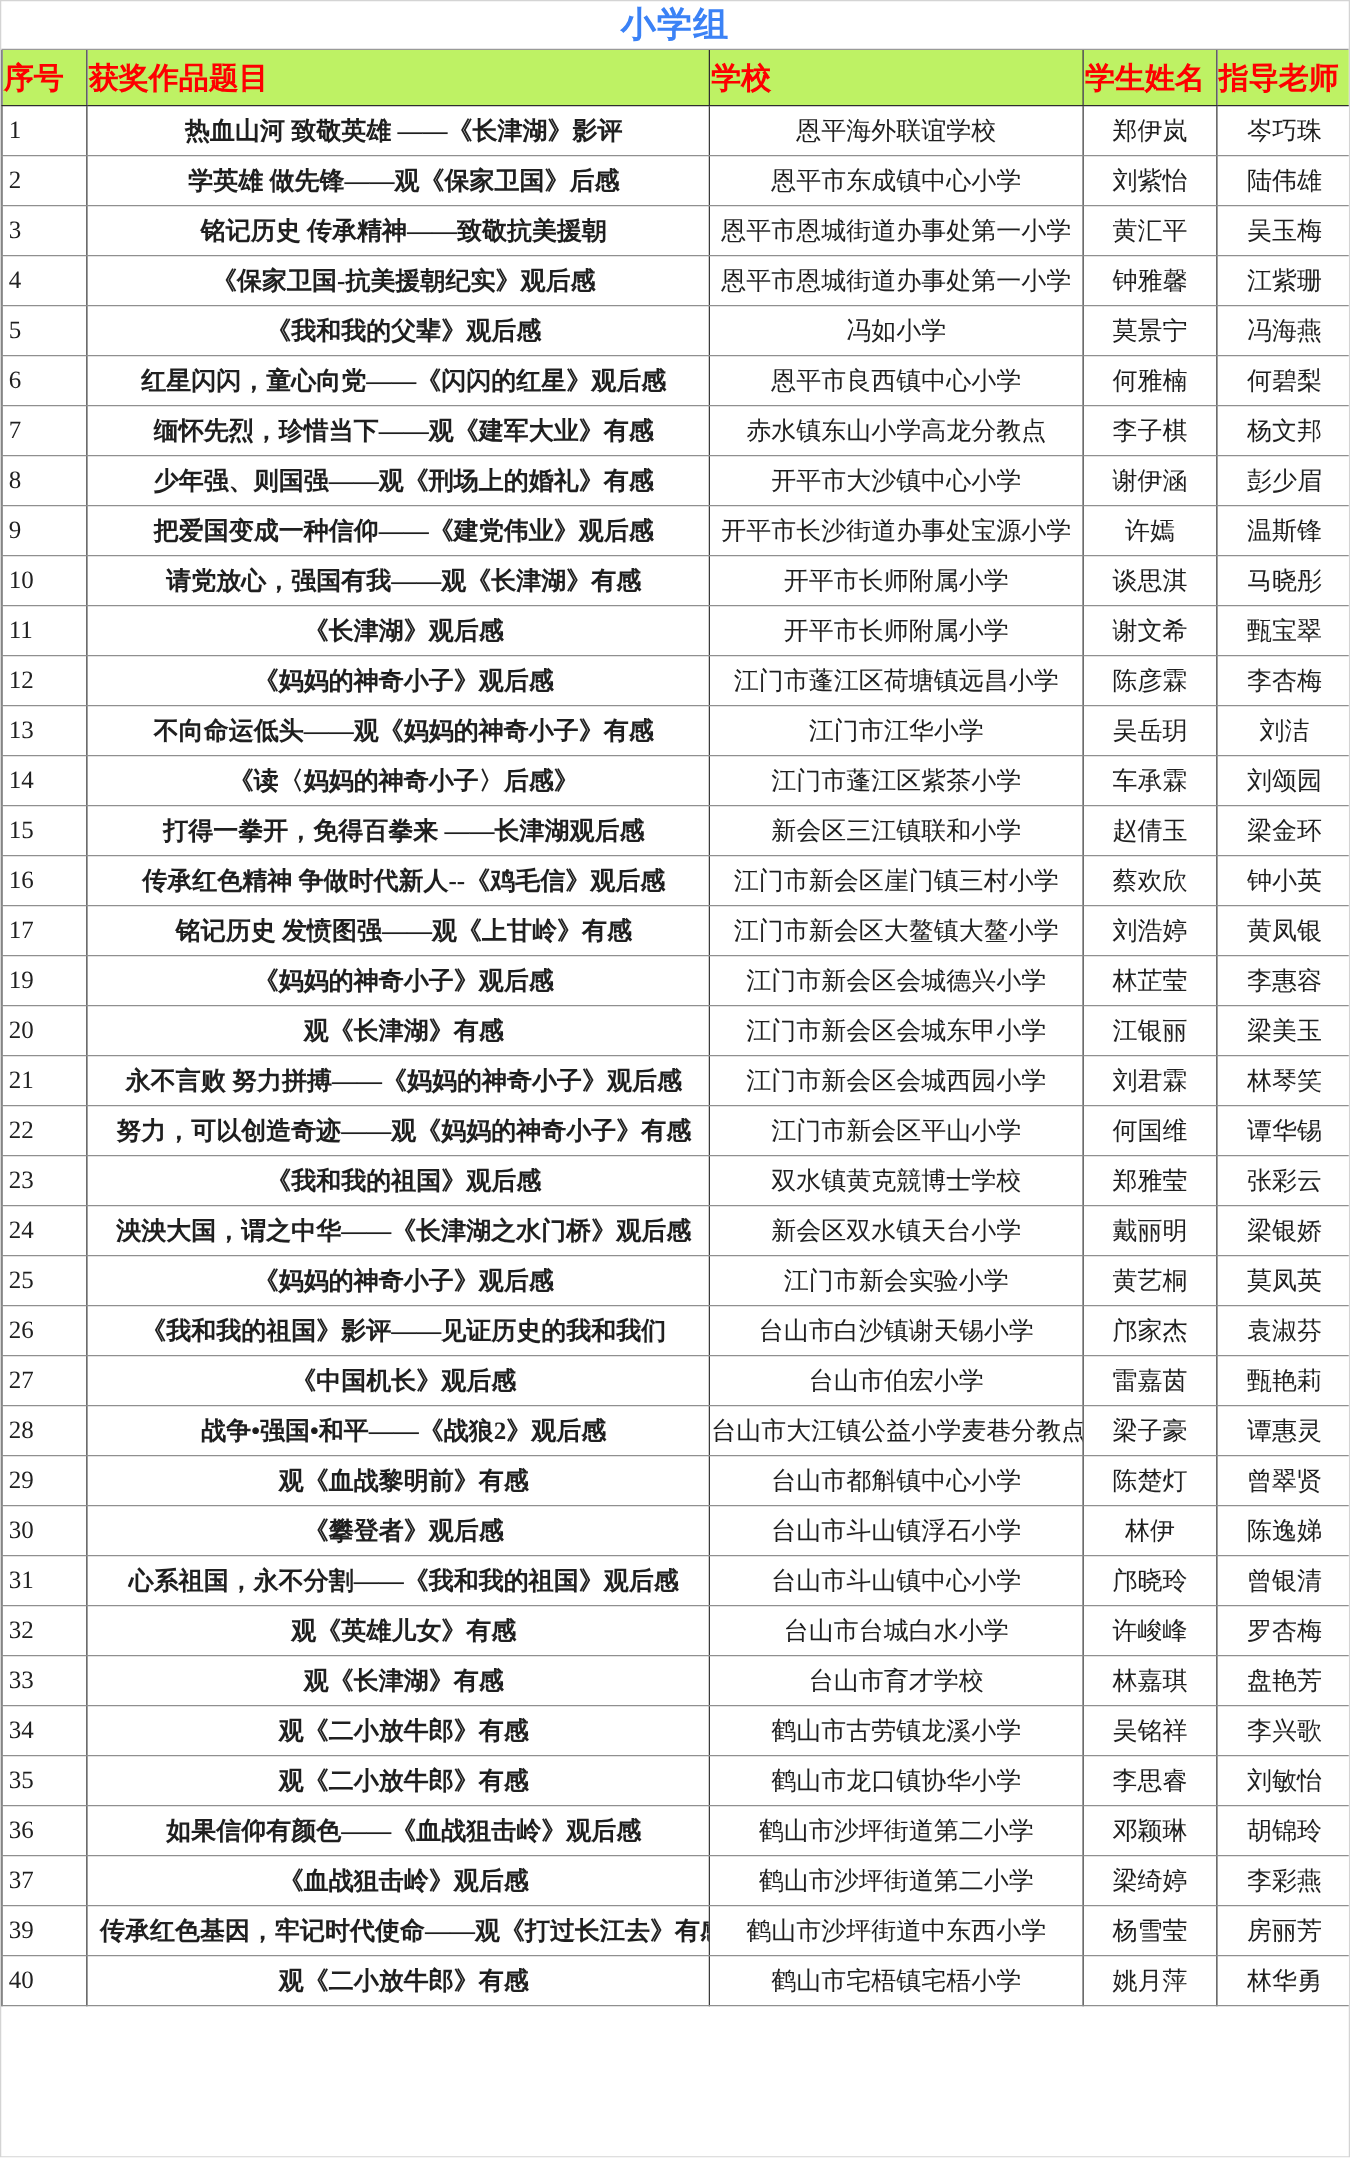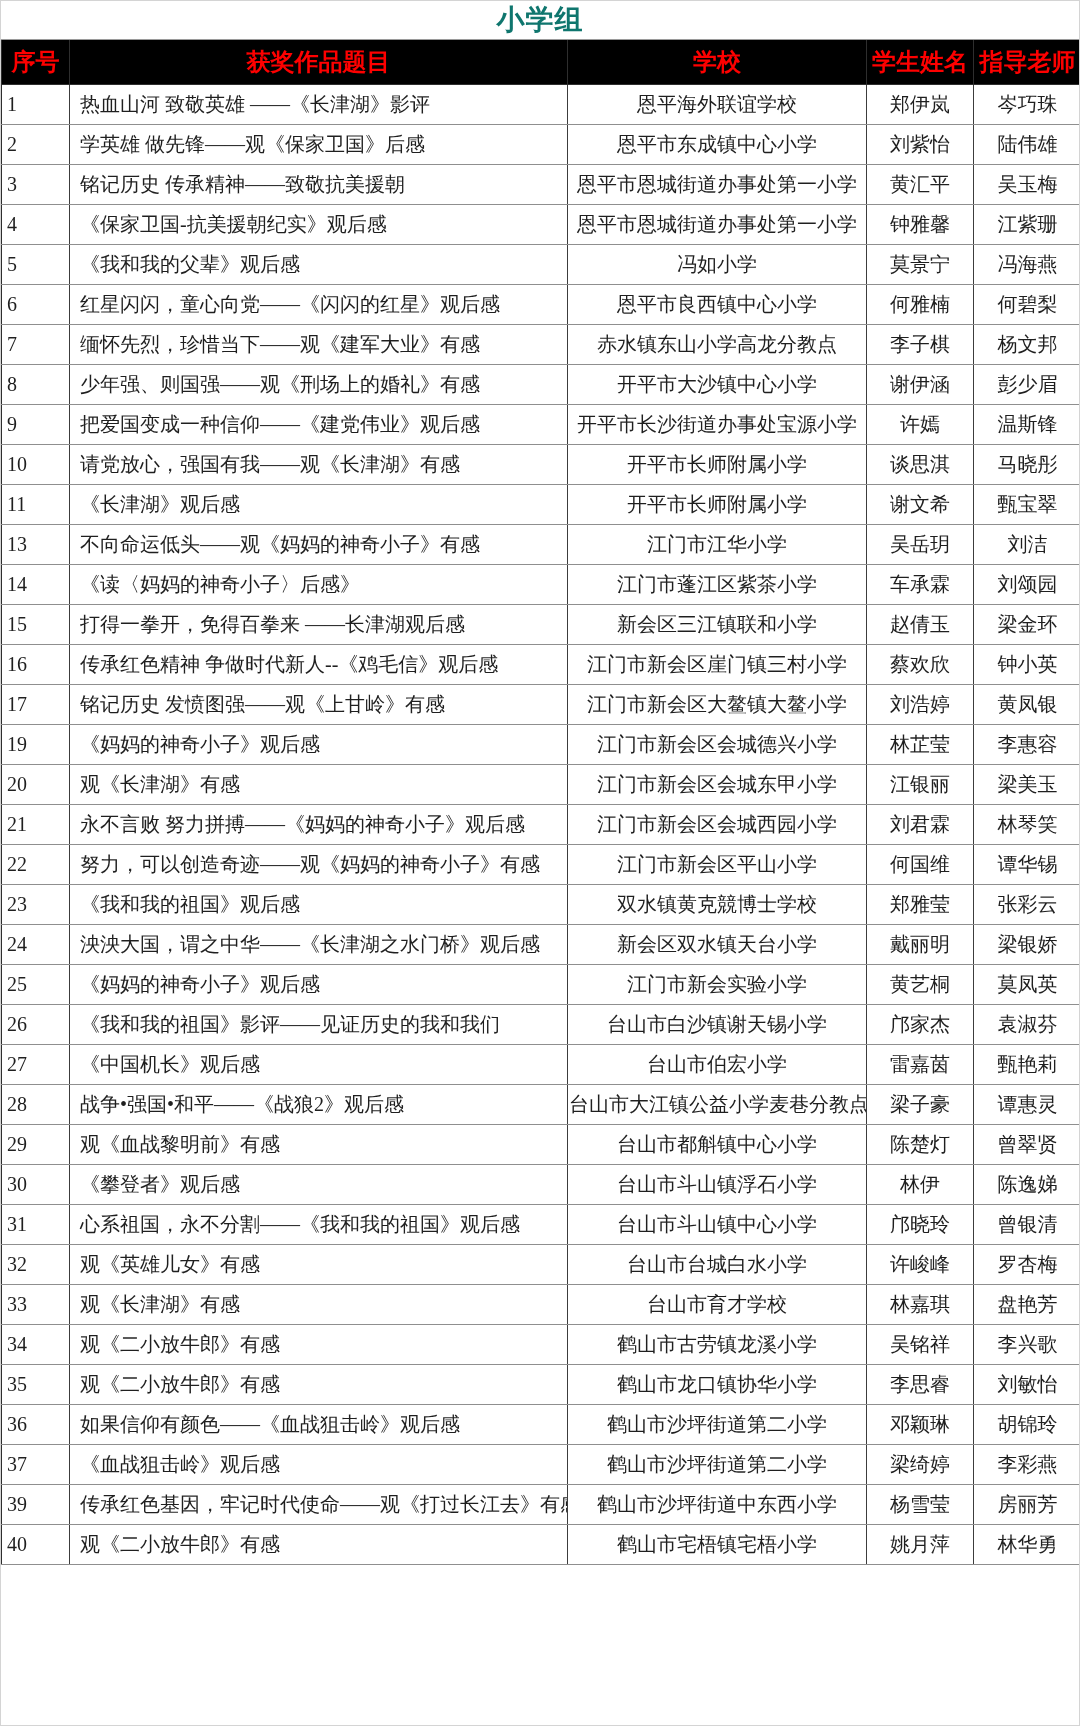--- a/index.html
+++ b/index.html
@@ -22,65 +22,66 @@
   }
   .title-row {
     height: 39px;
     display: flex;
     align-items: center;
     justify-content: center;
     border-bottom: 1px solid #9a9a9a;
     box-sizing: border-box;
   }
   .title-row .title-text {
-    color: #0f766e;
+    color: #3b82f6;
     font-weight: bold;
     font-size: 28px;
     letter-spacing: 1px;
   }
   table.award-table {
     width: 1080px;
     border-collapse: collapse;
     table-layout: fixed;
   }
   table.award-table th,
   table.award-table td {
     box-sizing: border-box;
     overflow: hidden;
     white-space: nowrap;
   }
   table.award-table th {
     height: 44px;
     color: #fe0000;
     font-weight: bold;
     font-size: 24px;
-    text-align: center;
+    text-align: left;
     border: 1px solid #2e2e2e;
     border-top: none;
-    background: #000000;
+    background: #bef264;
   }
   table.award-table td {
     height: 40px;
     font-size: 20px;
     border-left: 1px solid #3c3c3c;
     border-right: 1px solid #3c3c3c;
     border-top: 1px solid #8f8f8f;
     border-bottom: 1px solid #8f8f8f;
     background: #ffffff;
   }
   table.award-table tr > *:first-child { border-left: 1px solid #2e2e2e; }
   table.award-table tr > *:last-child  { border-right: 1px solid #2e2e2e; }
   td.col-no {
     text-align: left;
     padding-left: 5px;
     font-size: 20px;
   }
   td.col-title {
-    text-align: left;
+    text-align: center;
     padding-left: 10px;
+    font-weight: bold;
   }
   td.col-school,
   td.col-student,
   td.col-teacher {
     text-align: center;
   }
 </style>
 </head>
 <body>
 
@@ -177,20 +178,27 @@
           <td class="col-teacher">马晓彤</td>
         </tr>
         <tr>
           <td class="col-no">11</td>
           <td class="col-title">《长津湖》观后感</td>
           <td class="col-school">开平市长师附属小学</td>
           <td class="col-student">谢文希</td>
           <td class="col-teacher">甄宝翠</td>
         </tr>
         <tr>
+          <td class="col-no">12</td>
+          <td class="col-title">《妈妈的神奇小子》观后感</td>
+          <td class="col-school">江门市蓬江区荷塘镇远昌小学</td>
+          <td class="col-student">陈彦霖</td>
+          <td class="col-teacher">李杏梅</td>
+        </tr>
+        <tr>
           <td class="col-no">13</td>
           <td class="col-title">不向命运低头——观《妈妈的神奇小子》有感</td>
           <td class="col-school">江门市江华小学</td>
           <td class="col-student">吴岳玥</td>
           <td class="col-teacher">刘洁</td>
         </tr>
         <tr>
           <td class="col-no">14</td>
           <td class="col-title">《读〈妈妈的神奇小子〉后感》</td>
           <td class="col-school">江门市蓬江区紫茶小学</td>

